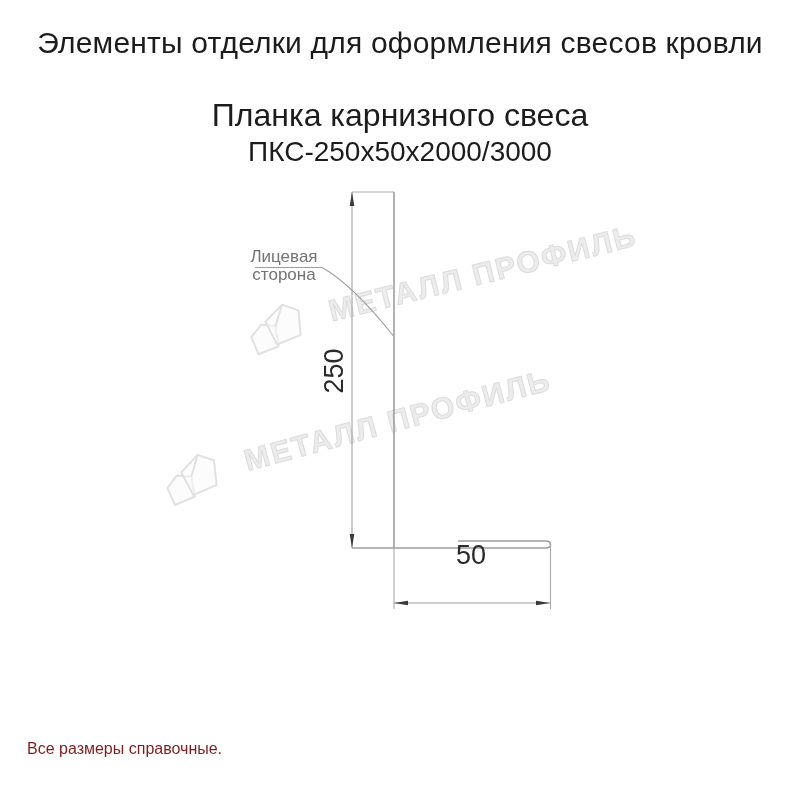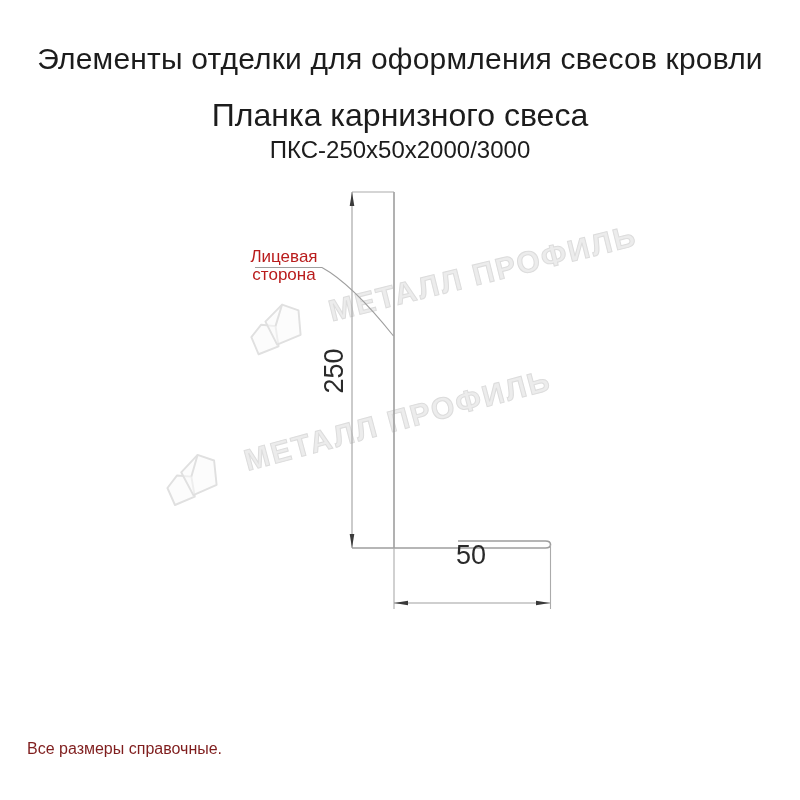--- a/index.html
+++ b/index.html
@@ -2,38 +2,38 @@
 <html><head>
 <meta charset="utf-8">
 <style>
   * { margin:0; padding:0; box-sizing:border-box; }
   html,body { width:800px; height:800px; background:#ffffff; overflow:hidden;
               font-family:"Liberation Sans","DejaVu Sans",sans-serif; }
   .stage { position:relative; width:800px; height:800px; background:#fff; }
 
   
   .hdr { position:absolute; left:0; width:800px; text-align:center; color:#1c1c1c; white-space:nowrap; }
-  .hdr.main  { top:26px;  font-size:30px; letter-spacing:0.2px;margin-top:16px; }
+  .hdr.main  { top:26px;  font-size:30px; letter-spacing:0.2px; }
   .hdr.sub   { top:97px;  font-size:32px; }
-  .hdr.code  { top:136px; font-size:24px;text-align:center; }
+  .hdr.code  { top:136px; font-size:28px;text-align:center; }
 
   
   .wm { position:absolute; display:flex; align-items:center; gap:10px;
         transform-origin:left center; z-index:1; pointer-events:none; }
   .wm.w1 { left:244px; top:304px; transform:rotate(-14deg); }
   .wm.w2 { left:160px; top:455px; transform:rotate(-15deg); }
   .wm-text { font-size:30px; font-weight:bold; letter-spacing:2px; white-space:nowrap;
              color:#ececec; -webkit-text-stroke:1px #dcdcdc; }
   .wm-logo { flex:0 0 auto; }
 
   
   .drawing { position:absolute; left:0; top:0; z-index:2; }
 
   
-  .lbl { position:absolute; color:#b91c1c; z-index:3; }
+  .lbl { position:absolute; color:#737373; z-index:3; }
   .face-label { left:238px; top:248px; width:92px; text-align:center;
                 font-size:17px; line-height:18px; }
   .dim { font-size:27px; color:#2a2a2a; }
   .dim-250 { left:334px; top:371px; transform:translate(-50%,-50%) rotate(-90deg); white-space:nowrap; }
   .dim-50  { left:471px; top:555px; transform:translate(-50%,-50%);text-align:right; }
 
   
   .footer { position:absolute; left:27px; top:736px; font-size:16px; line-height:25px;
             color:#7f1d1d; z-index:3; }
 </style>

